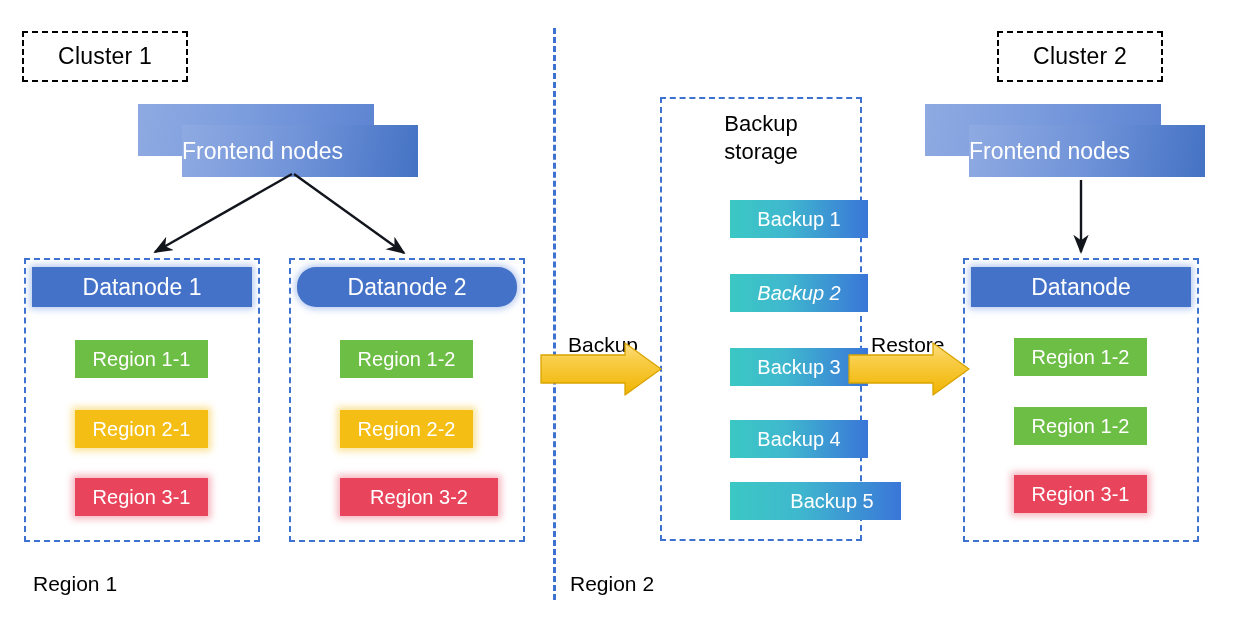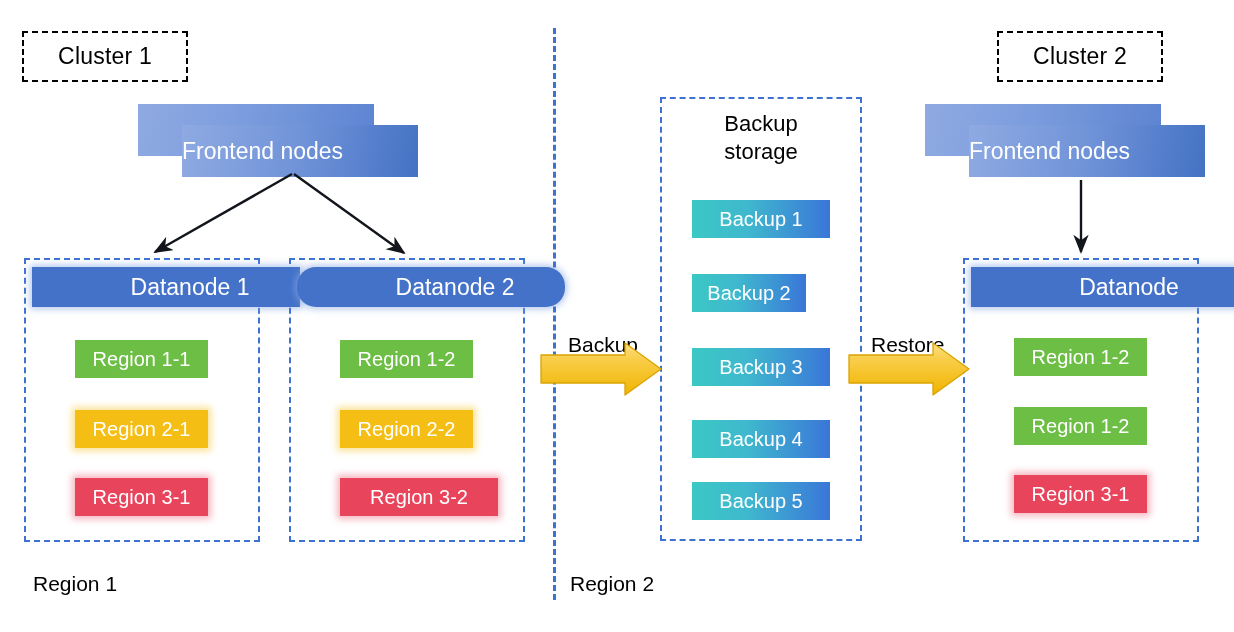--- a/index.html
+++ b/index.html
@@ -69,21 +69,20 @@
   .node-bar {
     position: absolute;
     background: #4472C8;
     color: #ffffff;
     font-size: 23px;
     display: flex;
     align-items: center;
     justify-content: center;
     box-shadow: 0 0 7px 2px rgba(140,170,230,0.65);
     white-space: nowrap;
-    padding-left: 48px;
   }
 
   
   .chip {
     position: absolute;
     display: flex;
     align-items: center;
     justify-content: center;
     color: #ffffff;
     font-size: 20px;
@@ -96,20 +95,21 @@
   
   .backup-chip {
     position: absolute;
     background: linear-gradient(90deg, #3BC8C4 0%, #3FB8CE 40%, #3A76D8 100%);
     color: #ffffff;
     font-size: 20px;
     display: flex;
     align-items: center;
     justify-content: center;
     white-space: nowrap;
+    margin-left: 38px;
   }
 
   
   .plain-label {
     position: absolute;
     font-size: 21px;
     color: #000000;
     white-space: nowrap;
   }
   .store-title {
@@ -185,30 +185,30 @@
   <div class="v-divider" style="left:553px; top:28px;"></div>
 
   <div class="dashed-box" style="left:660px; top:97px; width:202px; height:444px;"></div>
   <div class="store-title" style="left:661px; top:110px;">
     <div>Backup</div>
     <div>storage</div>
   </div>
   <div class="backup-chip" style="left:692px; top:200px; width:138px; height:38px;">
     <span>Backup 1</span>
   </div>
-  <div class="backup-chip" style="left:692px; top:274px; width:114px; height:38px;">
+  <div class="backup-chip" style="left:692px; top:274px; width:138px; height:38px;font-style:italic;">
     <span>Backup 2</span>
   </div>
   <div class="backup-chip" style="left:692px; top:348px; width:138px; height:38px;">
     <span>Backup 3</span>
   </div>
   <div class="backup-chip" style="left:692px; top:420px; width:138px; height:38px;">
     <span>Backup 4</span>
   </div>
-  <div class="backup-chip" style="left:692px; top:482px; width:138px; height:38px;">
+  <div class="backup-chip" style="left:692px; top:482px; width:138px; height:38px;padding-left:33px;">
     <span>Backup 5</span>
   </div>
 
   <div class="cluster-tag" style="left:997px; top:31px; width:162px; height:47px;">
     <span>Cluster 2</span>
   </div>
 
   <div class="stacked" style="left:925px; top:104px; width:284px; height:76px;">
     <div class="back-sheet"></div>
     <div class="front-sheet">

